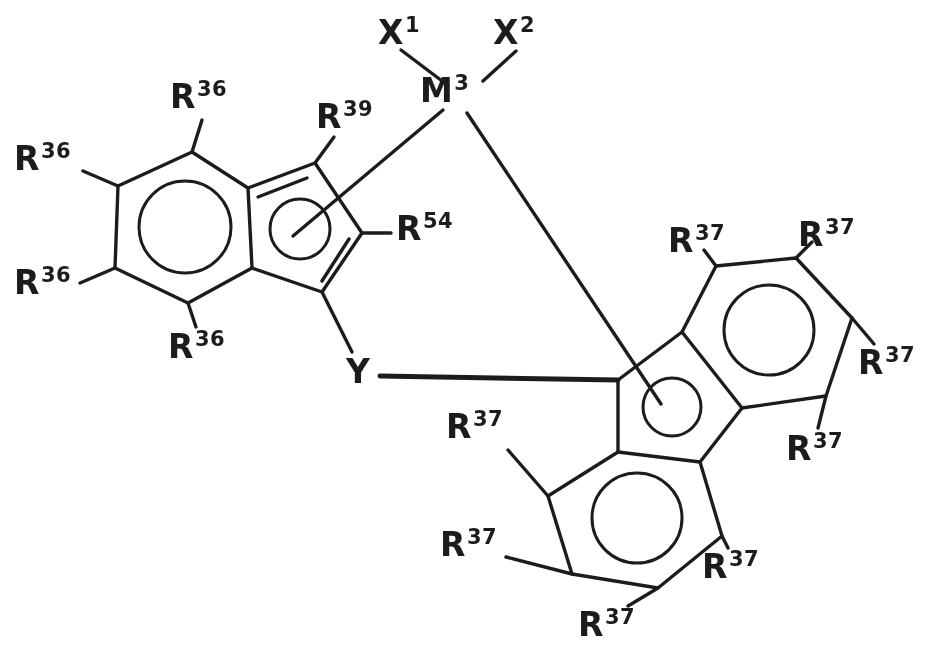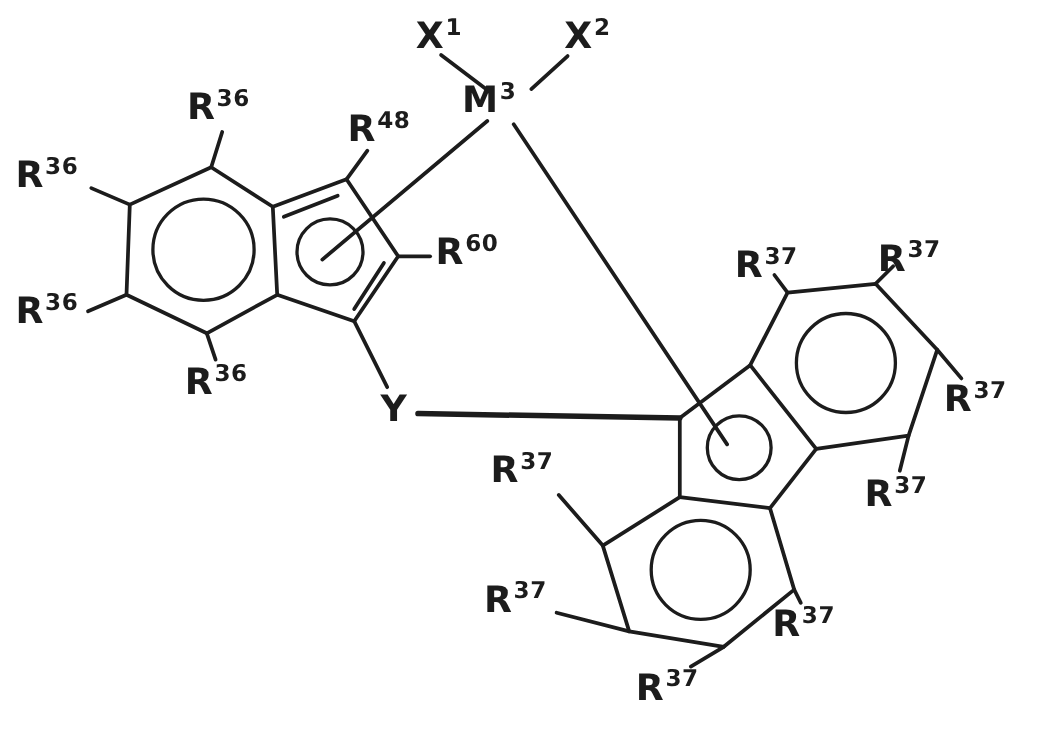--- a/index.html
+++ b/index.html
@@ -92,30 +92,30 @@
       <line x1="852" y1="318" x2="874" y2="344"></line>
       <line x1="826" y1="396" x2="818" y2="428"></line>
       <line x1="548" y1="496" x2="508" y2="450"></line>
       <line x1="572" y1="574" x2="506" y2="557"></line>
       <line x1="658" y1="588" x2="628" y2="606"></line>
       <line x1="722" y1="536" x2="728" y2="548"></line>
     </g>
   </svg>
 
   <div class="lbl" style="left:378px; top:16px"><span>X</span><span class="sup">1</span></div>
-  <div class="lbl" style="left:513px; top:16px"><span>X</span><span class="sup">2</span></div>
+  <div class="lbl" style="left:493px; top:16px"><span>X</span><span class="sup">2</span></div>
   <div class="lbl" style="left:420px; top:74px"><span>M</span><span class="sup">3</span></div>
 
   <div class="lbl" style="left:170px; top:80px"><span>R</span><span class="sup">36</span></div>
   <div class="lbl" style="left:14px;  top:142px"><span>R</span><span class="sup">36</span></div>
   <div class="lbl" style="left:14px;  top:266px"><span>R</span><span class="sup">36</span></div>
   <div class="lbl" style="left:168px; top:330px"><span>R</span><span class="sup">36</span></div>
 
-  <div class="lbl" style="left:316px; top:100px"><span>R</span><span class="sup">48</span></div>
-  <div class="lbl" style="left:396px; top:212px"><span>R</span><span class="sup">60</span></div>
+  <div class="lbl" style="left:316px; top:100px"><span>R</span><span class="sup">39</span></div>
+  <div class="lbl" style="left:396px; top:212px"><span>R</span><span class="sup">54</span></div>
 
   <div class="lbl" style="left:346px; top:355px"><span>Y</span></div>
 
   <div class="lbl" style="left:668px; top:224px"><span>R</span><span class="sup">37</span></div>
   <div class="lbl" style="left:798px; top:218px"><span>R</span><span class="sup">37</span></div>
   <div class="lbl" style="left:858px; top:346px"><span>R</span><span class="sup">37</span></div>
   <div class="lbl" style="left:786px; top:432px"><span>R</span><span class="sup">37</span></div>
 
   <div class="lbl" style="left:446px; top:410px"><span>R</span><span class="sup">37</span></div>
   <div class="lbl" style="left:440px; top:528px"><span>R</span><span class="sup">37</span></div>

